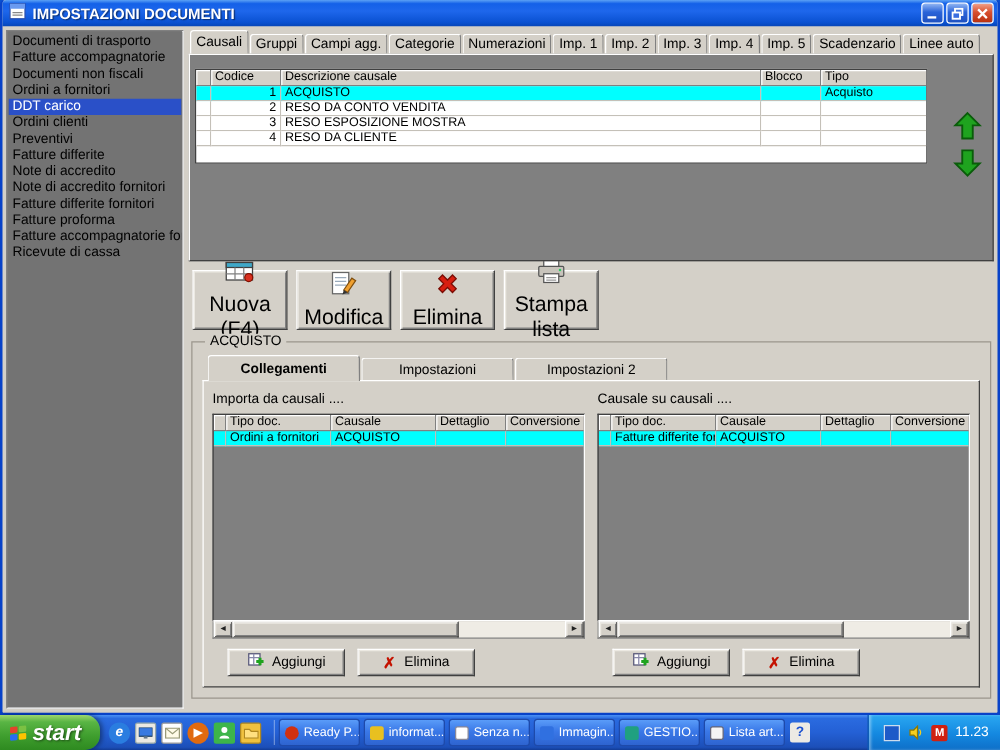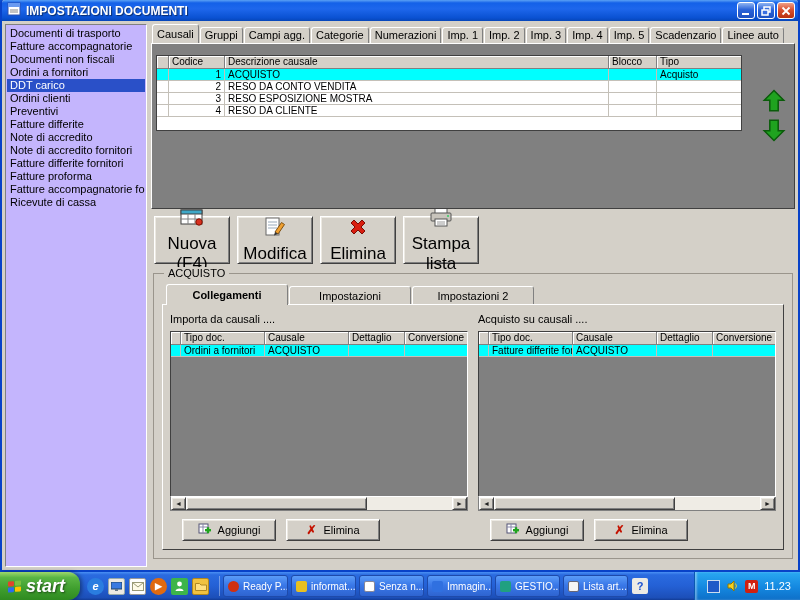--- a/index.html
+++ b/index.html
@@ -9,21 +9,21 @@
   
   .window { position:absolute; inset:0 0 28px 0; display:flex; flex-direction:column; border:2px solid #0842c8; border-top:none; background:#d4d0c8; border-radius:4px 4px 0 0; }
   .titlebar { height:21px; flex:none; background:linear-gradient(180deg,#5ba1f5 0%,#1461e8 14%,#1e67ec 42%,#0a51d2 85%,#0646b8 100%); display:flex; align-items:center; gap:5px; padding:0 3px 0 5px; color:#fff; font-weight:bold; font-size:12px; border-radius:3px 3px 0 0; text-shadow:1px 1px 1px rgba(0,0,0,.5);text-align:right; }
   .title-buttons { margin-left:auto; display:flex; gap:2px; }
   .tbtn { width:18px; height:17px; border-radius:3px; border:1px solid #fff; display:flex; align-items:center; justify-content:center; background:linear-gradient(180deg,#8fb4f2,#2a63d8 45%,#1e50c0); }
   .tbtn.close { background:linear-gradient(180deg,#f0a088,#d85030 45%,#b83010); }
 
   .body { flex:1; display:flex; gap:4px; padding:3px; overflow:hidden; }
 
   
-  .sidebar { width:142px; flex:none; background:#c4b5fd; border:1px solid; border-color:#808080 #fff #fff #808080; padding:2px 1px; overflow:hidden; }
+  .sidebar { width:142px; flex:none; background:#737373; border:1px solid; border-color:#808080 #fff #fff #808080; padding:2px 1px; overflow:hidden; }
   .side-item { height:13px; line-height:13px; padding:0 3px; white-space:nowrap; overflow:hidden; }
   .side-item.selected { background:#2a50c8; color:#fff; }
 
   
   .content { flex:1; display:flex; flex-direction:column; min-width:0; }
   .tabstrip { display:flex; align-items:flex-end; height:19px; padding-left:1px; }
   .tab { height:16px; line-height:15px; padding:0 4px; background:#d4d0c8; border:1px solid #808080; border-bottom:none; border-top-color:#fff; border-left-color:#fff; border-radius:3px 3px 0 0; margin-right:1px; white-space:nowrap; font-size:11px; }
   .tab.active { height:19px; line-height:18px; position:relative; z-index:2; }
 
   .gridpanel { height:166px; flex:none; background:#808080; border:1px solid; border-color:#fff #404040 #404040 #fff; position:relative; }
@@ -311,21 +311,21 @@
                   <span>Aggiungi</span>
                 </button>
                 <button class="pbtn raised">
                   <span class="xglyph">✗</span>
                   <span>Elimina</span>
                 </button>
               </div>
             </div>
 
             <div class="half">
-              <div class="ptitle">Acquisto su causali ....</div>
+              <div class="ptitle">Causale su causali ....</div>
               <div class="dgrid">
                 <div class="grow ghead">
                   <div class="gh d-ind"></div>
                   <div class="gh d-tdoc">Tipo doc.</div>
                   <div class="gh d-caus">Causale</div>
                   <div class="gh d-det">Dettaglio</div>
                   <div class="gh d-conv">Conversione</div>
                 </div>
                 <div class="grow sel">
                   <div class="gc d-ind"></div>

